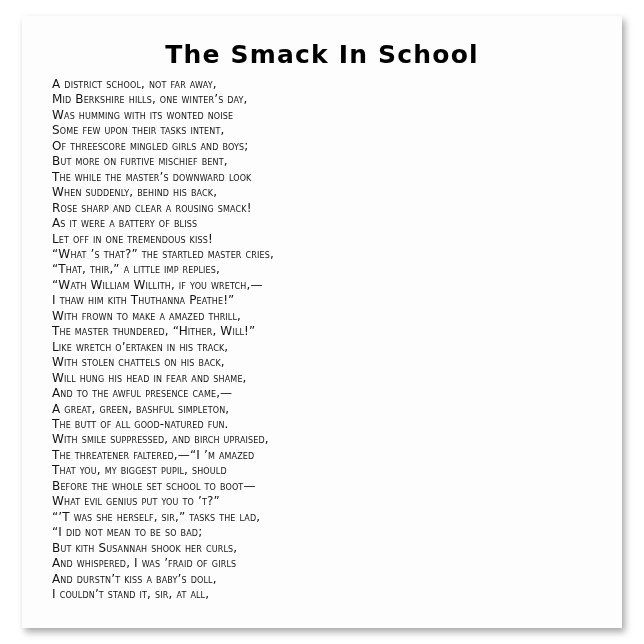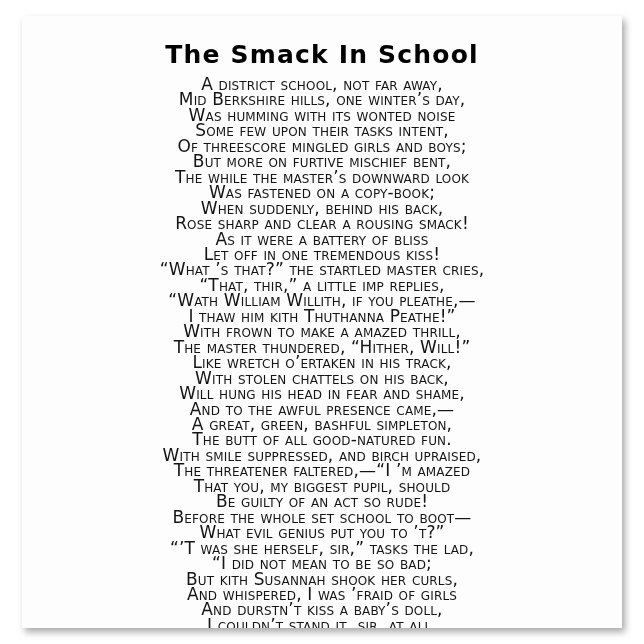--- a/index.html
+++ b/index.html
@@ -52,23 +52,22 @@
     text-align: center;
     font-family: "DejaVu Sans", sans-serif;
     font-weight: bold;
     font-size: 25px;
     letter-spacing: 1.2px;
     color: #000000;
     margin: 6px 0 8px 0;
     white-space: nowrap;
   }
   .poem {
-    text-align: center;
     font-family: "DejaVu Sans", sans-serif;
-    font-size: 17px;
+    font-size: 12px;
     line-height: 15.45px;
     color: #141414;
     letter-spacing: 0.15px;
     font-variant: small-caps;
   }
   .poem-line {
     white-space: nowrap;
   }
 </style>
 </head>
@@ -79,41 +78,39 @@
     <div class="poster-inner">
       <h1 class="poster-title">The Smack In School</h1>
       <div class="poem">
           <div class="poem-line">A district school, not far away,</div>
           <div class="poem-line">Mid Berkshire hills, one winter’s day,</div>
           <div class="poem-line">Was humming with its wonted noise</div>
           <div class="poem-line">Some few upon their tasks intent,</div>
           <div class="poem-line">Of threescore mingled girls and boys;</div>
           <div class="poem-line">But more on furtive mischief bent,</div>
           <div class="poem-line">The while the master’s downward look</div>
-          <div class="poem-line">Was fastened on a copy-book;</div>
           <div class="poem-line">When suddenly, behind his back,</div>
           <div class="poem-line">Rose sharp and clear a rousing smack!</div>
           <div class="poem-line">As it were a battery of bliss</div>
           <div class="poem-line">Let off in one tremendous kiss!</div>
           <div class="poem-line">“What ’s that?” the startled master cries,</div>
           <div class="poem-line">“That, thir,” a little imp replies,</div>
-          <div class="poem-line">“Wath William Willith, if you pleathe,—</div>
+          <div class="poem-line">“Wath William Willith, if you wretch,—</div>
           <div class="poem-line">I thaw him kith Thuthanna Peathe!”</div>
           <div class="poem-line">With frown to make a amazed thrill,</div>
           <div class="poem-line">The master thundered, “Hither, Will!”</div>
           <div class="poem-line">Like wretch o’ertaken in his track,</div>
           <div class="poem-line">With stolen chattels on his back,</div>
           <div class="poem-line">Will hung his head in fear and shame,</div>
           <div class="poem-line">And to the awful presence came,—</div>
           <div class="poem-line">A great, green, bashful simpleton,</div>
           <div class="poem-line">The butt of all good-natured fun.</div>
           <div class="poem-line">With smile suppressed, and birch upraised,</div>
           <div class="poem-line">The threatener faltered,—“I ’m amazed</div>
           <div class="poem-line">That you, my biggest pupil, should</div>
-          <div class="poem-line">Be guilty of an act so rude!</div>
           <div class="poem-line">Before the whole set school to boot—</div>
           <div class="poem-line">What evil genius put you to ’t?”</div>
           <div class="poem-line">“’T was she herself, sir,” tasks the lad,</div>
           <div class="poem-line">“I did not mean to be so bad;</div>
           <div class="poem-line">But kith Susannah shook her curls,</div>
           <div class="poem-line">And whispered, I was ’fraid of girls</div>
           <div class="poem-line">And durstn’t kiss a baby’s doll,</div>
           <div class="poem-line">I couldn’t stand it, sir, at all,</div>
         </div>
 

